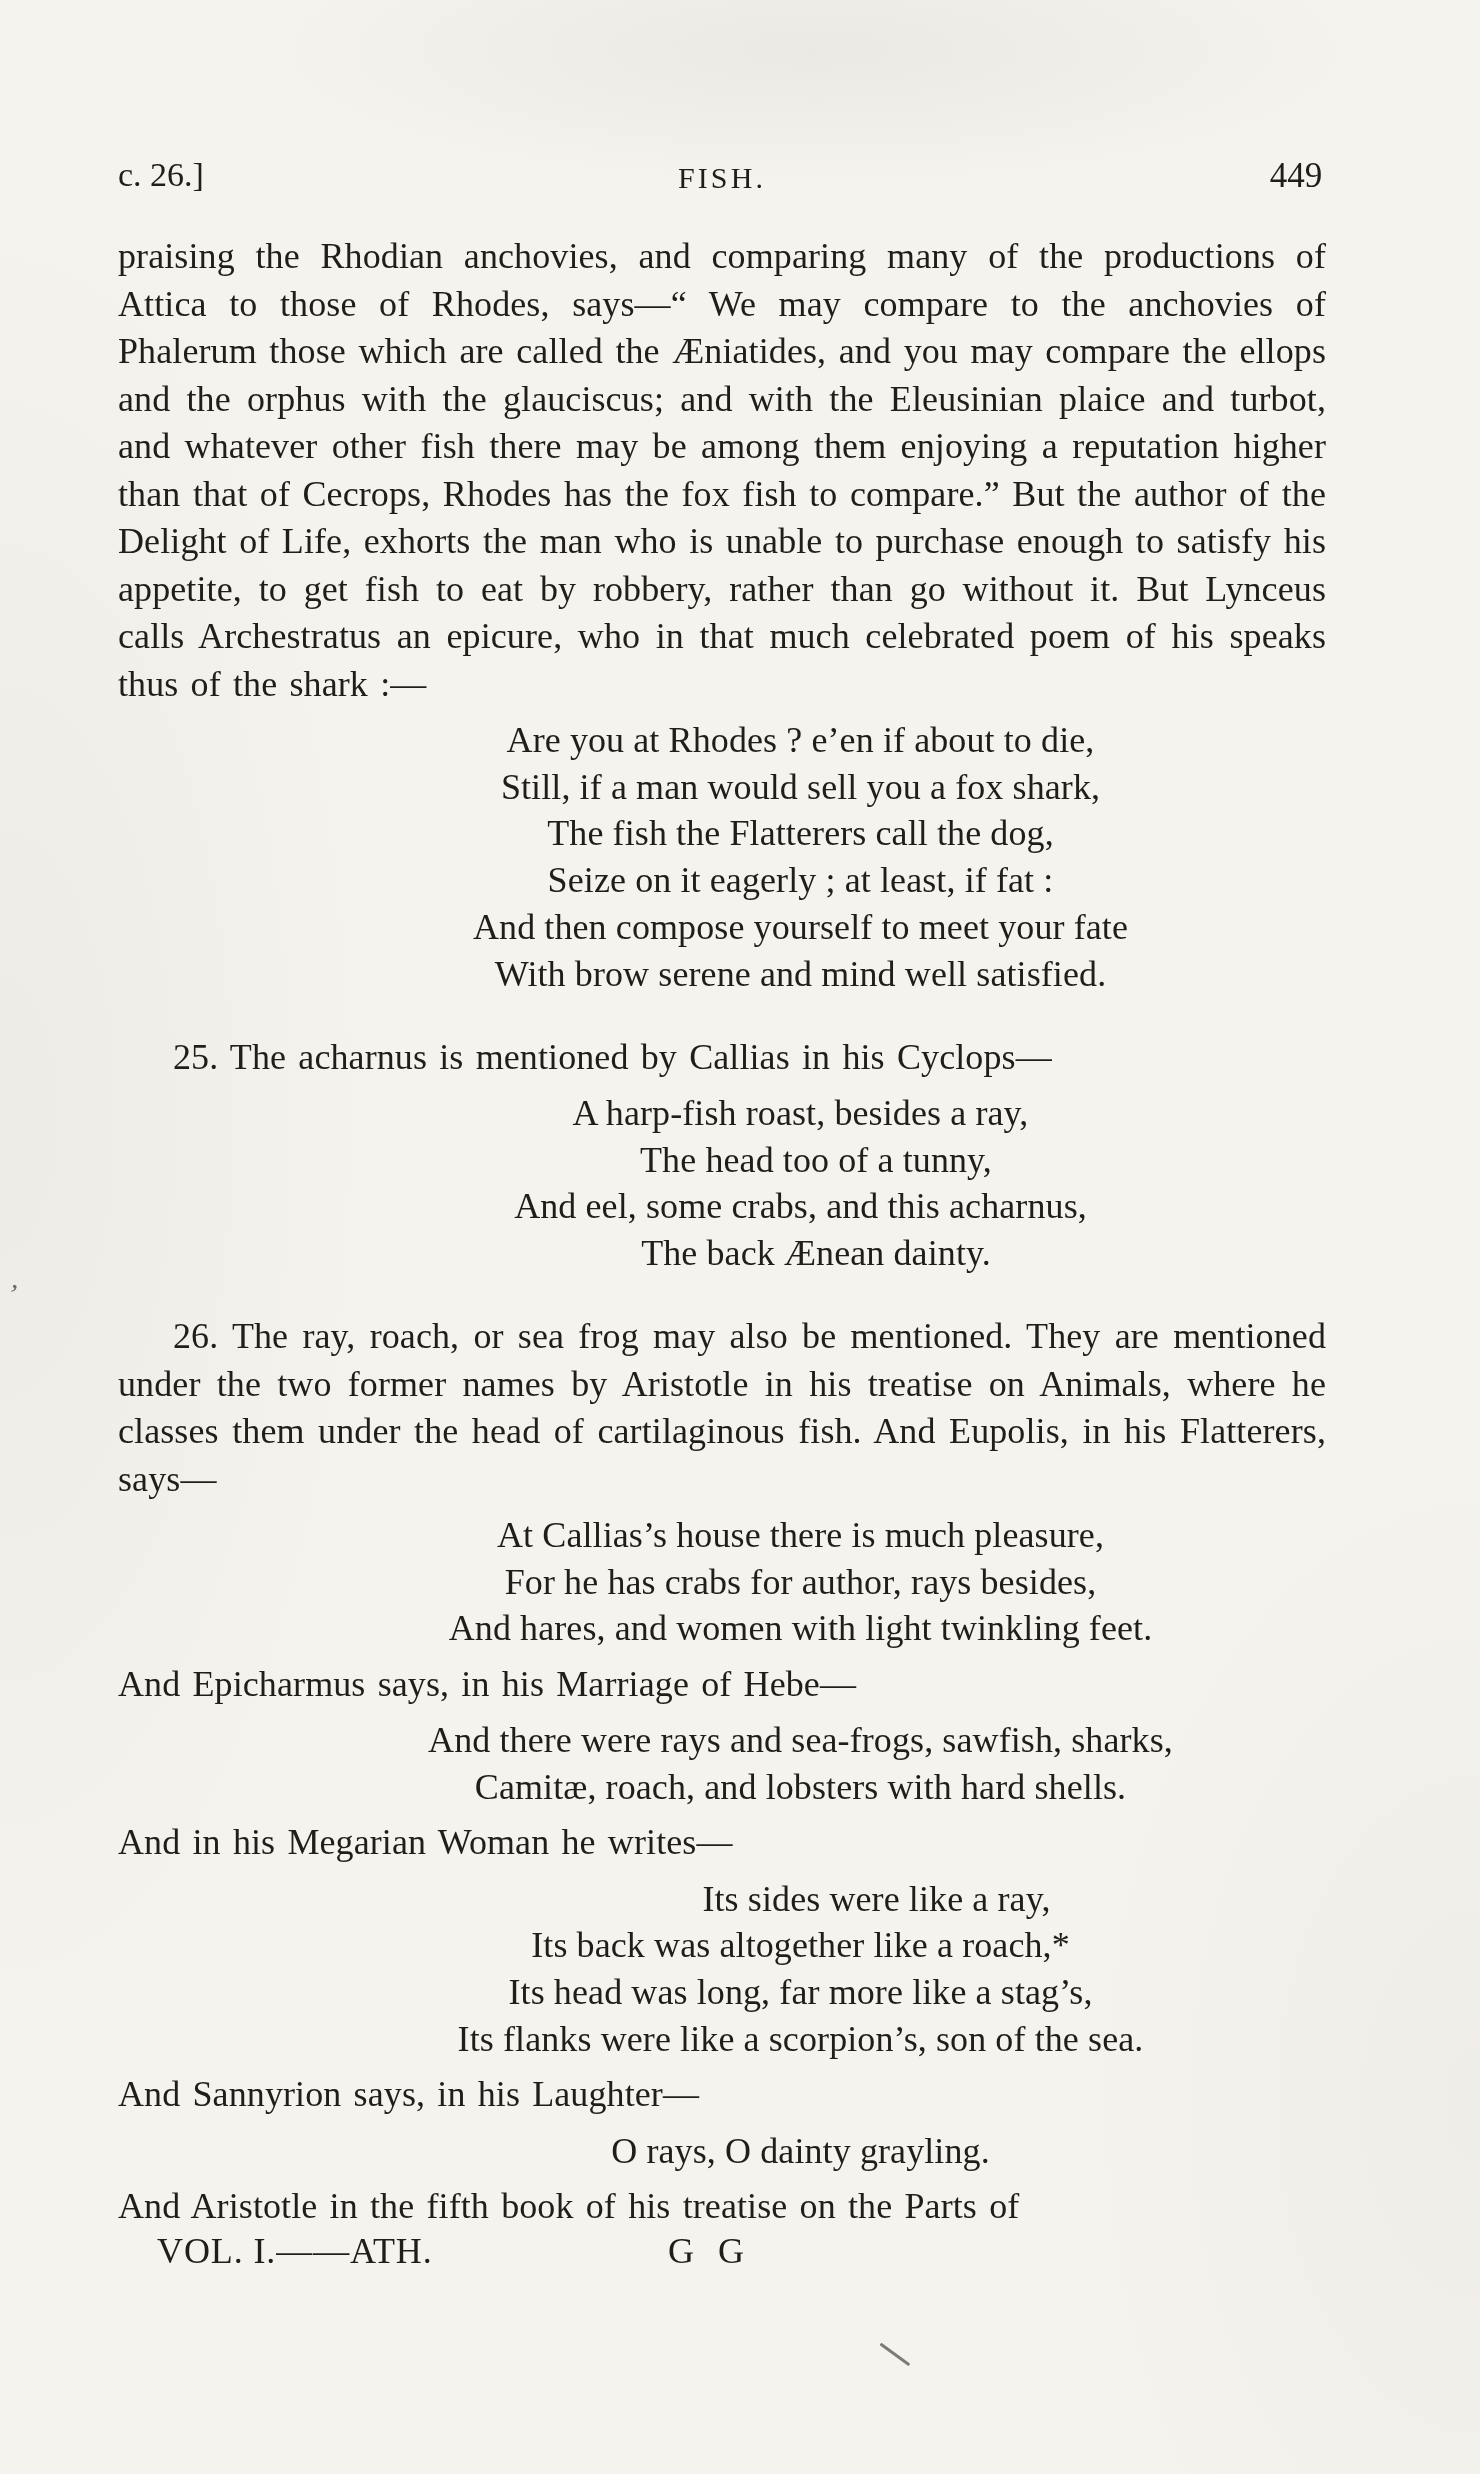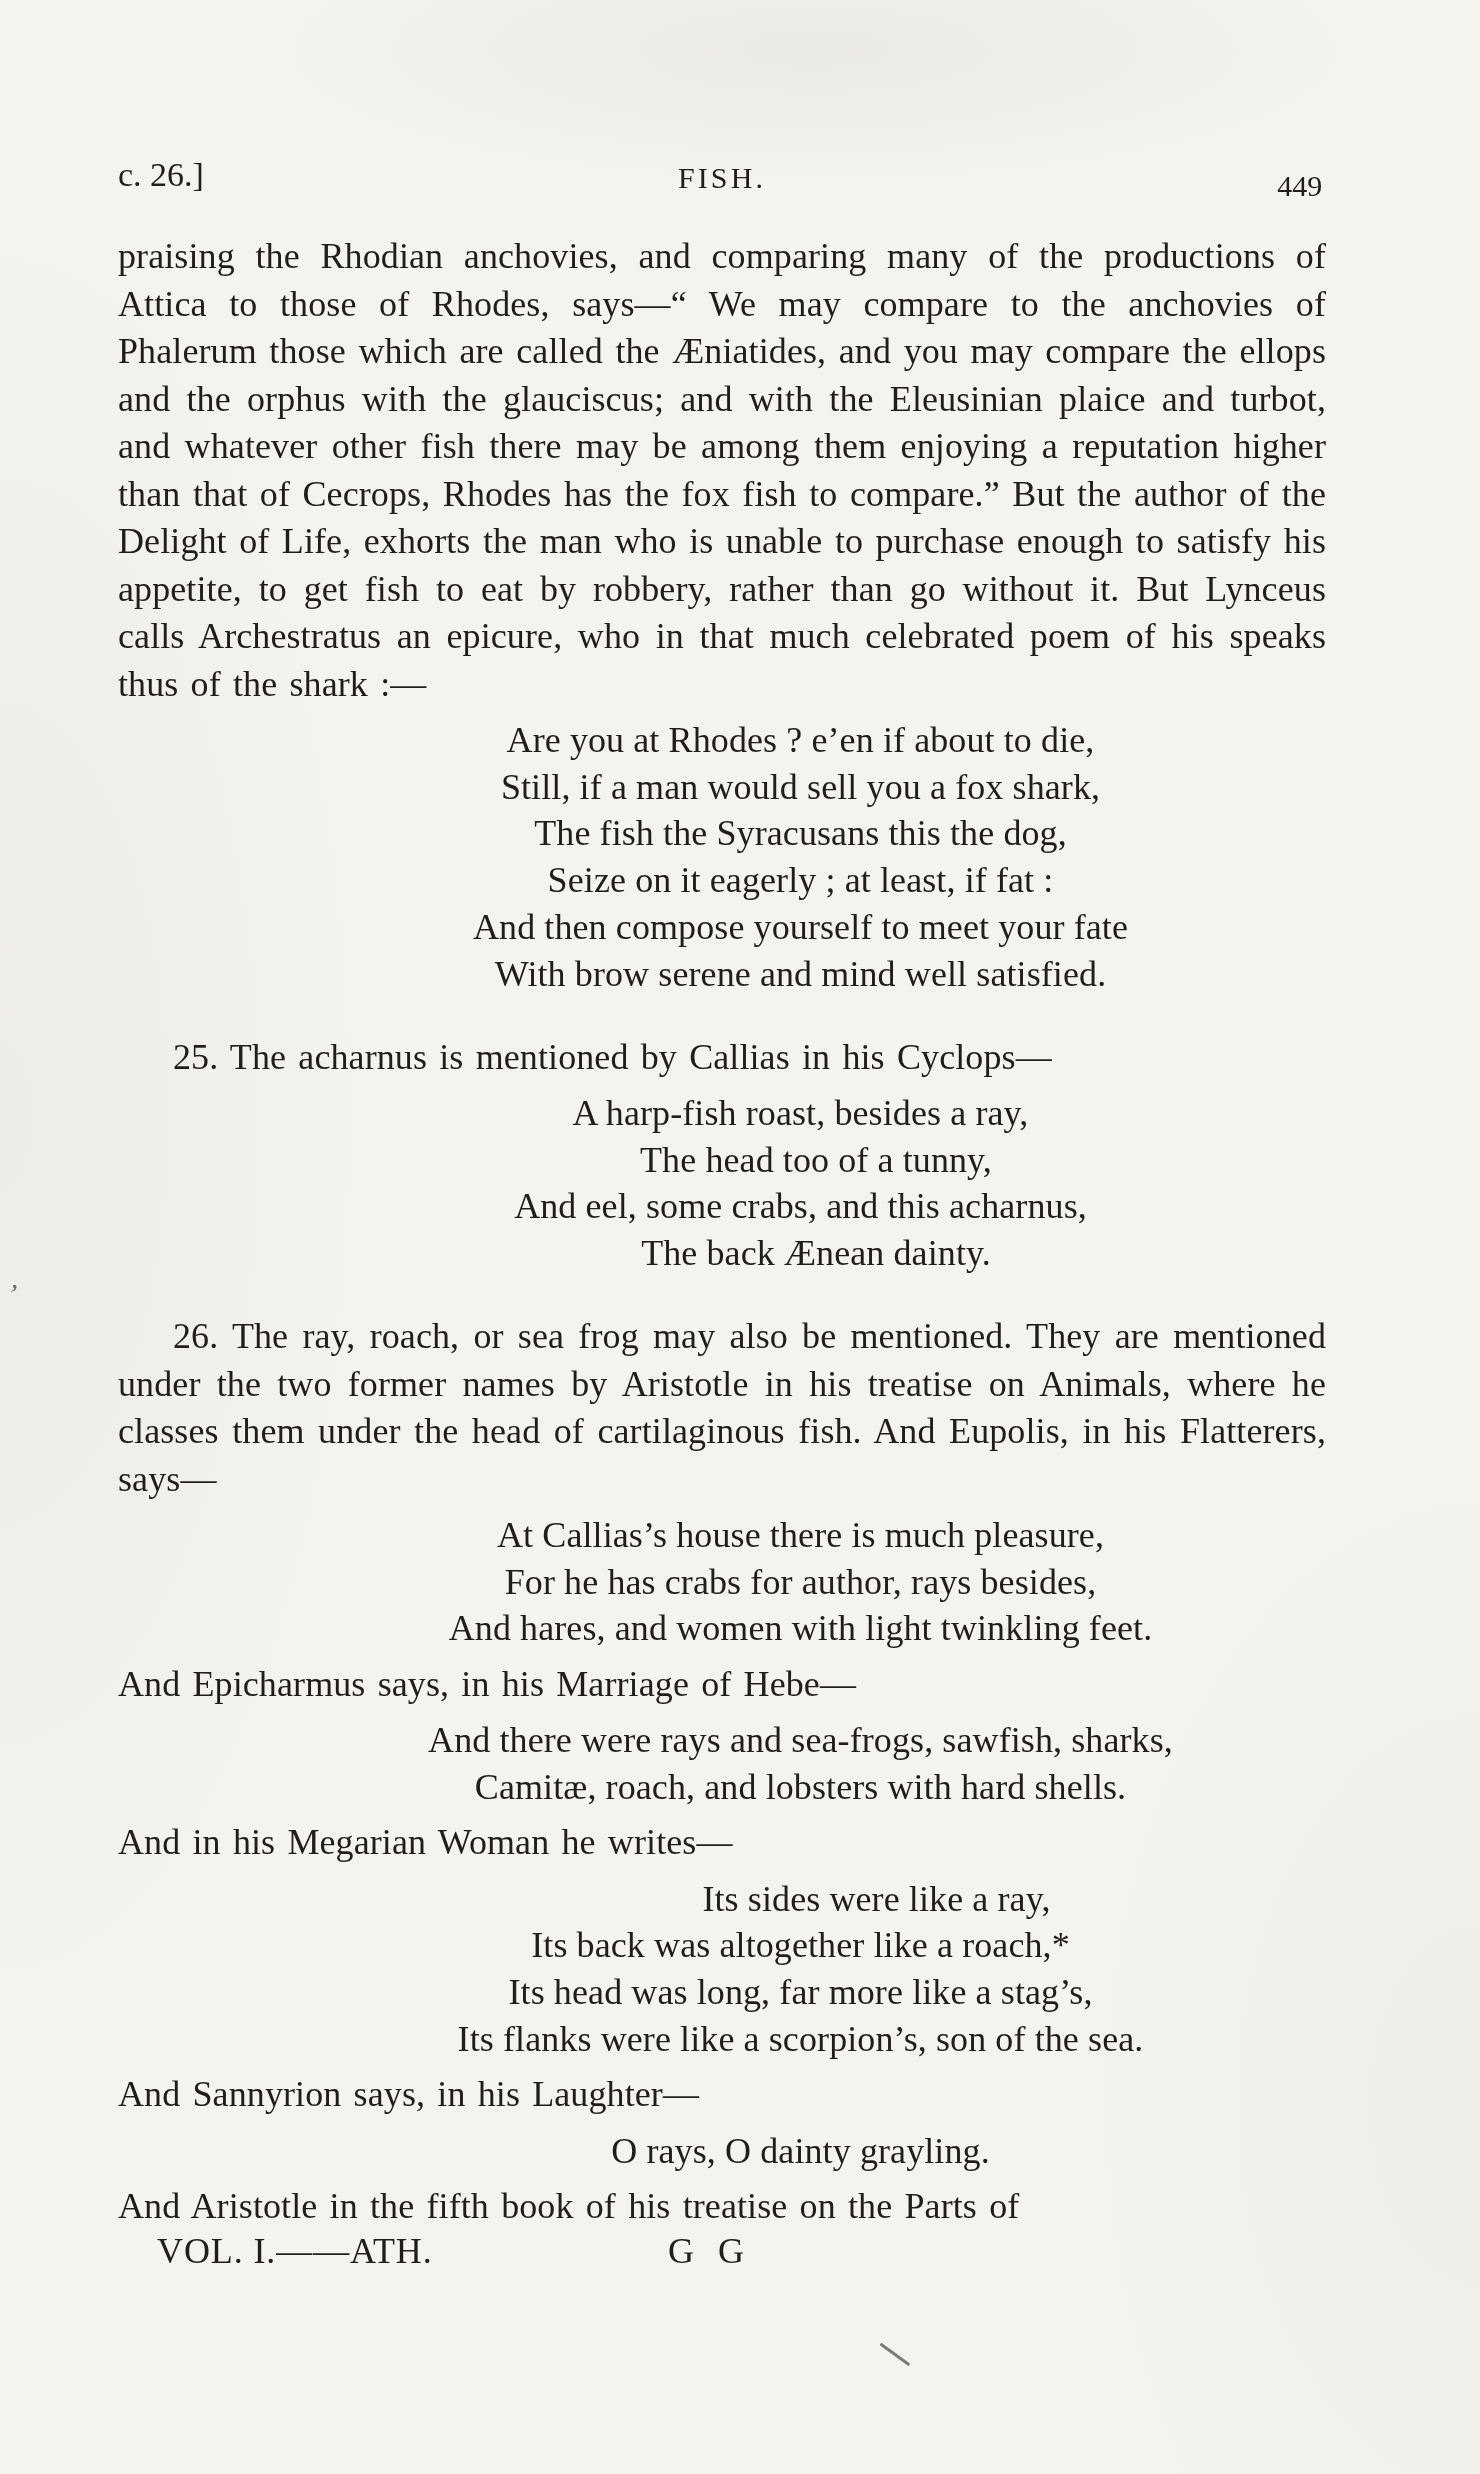--- a/index.html
+++ b/index.html
@@ -19,21 +19,21 @@
       radial-gradient(808px 199px at 55% 2%, rgba(120,115,105,0.08), transparent 70%),
       radial-gradient(559px 1367px at 0% 45%, rgba(100,95,85,0.05), transparent 70%),
       radial-gradient(621px 994px at 100% 85%, rgba(100,95,85,0.04), transparent 70%);
   }
   .page-body { position: absolute; left: 118px; top: 156px; width: 1208px; }
 
   .header { position: relative; height: 47px; margin-bottom: 30px; }
   .chap   { position: absolute; left: 0; top: 0; font-size: 34px; }
   .running{ position: absolute; left: 0; right: 0; top: 5px; text-align: center;
             font-size: 30px; letter-spacing: 3.1px; }
-  .pageno { position: absolute; right: 3.7px; top: 0; font-size: 30px; margin-top: 13px; }
+  .pageno { position: absolute; right: 3.7px; top: 0; font-size: 35px; }
 
   .prose {
     font-size: 36px; line-height: 1.32; margin: 0;
     text-align: justify; letter-spacing: 0.1px; word-spacing: 3.1px;
   }
   .prose.indent { text-indent: 55px; margin-top: 36px; }
 
   .verse {
     margin: 8.7px 0 8.7px 157px;
     font-size: 36px; line-height: 1.3; letter-spacing: 0.1px; text-align: center;
@@ -70,21 +70,21 @@
     <span class="chap">c. 26.]</span>
     <span class="running">FISH.</span>
     <span class="pageno">449</span>
   </div>
 
   <p class="prose">praising the Rhodian anchovies, and comparing many of the productions of Attica to those of Rhodes, says—“ We may compare to the anchovies of Phalerum those which are called the Æniatides, and you may compare the ellops and the orphus with the glauciscus; and with the Eleusinian plaice and turbot, and whatever other fish there may be among them enjoying a reputation higher than that of Cecrops, Rhodes has the fox fish to compare.”  But the author of the Delight of Life, exhorts the man who is unable to purchase enough to satisfy his appetite, to get fish to eat by robbery, rather than go without it.  But Lynceus calls Archestratus an epicure, who in that much celebrated poem of his speaks thus of the shark :—</p>
 
   <div class="verse">
     <div class="vline">Are you at Rhodes ? e’en if about to die,</div>
     <div class="vline">Still, if a man would sell you a fox shark,</div>
-    <div class="vline">The fish the Syracusans this the dog,</div>
+    <div class="vline">The fish the Flatterers call the dog,</div>
     <div class="vline">Seize on it eagerly ; at least, if fat :</div>
     <div class="vline">And then compose yourself to meet your fate</div>
     <div class="vline">With brow serene and mind well satisfied.</div>
   </div>
 
   <p class="prose indent">25. The acharnus is mentioned by Callias in his Cyclops—</p>
 
   <div class="verse">
     <div class="vline">A harp-fish roast, besides a ray,</div>
     <div class="vline in1">The head too of a tunny,</div>

